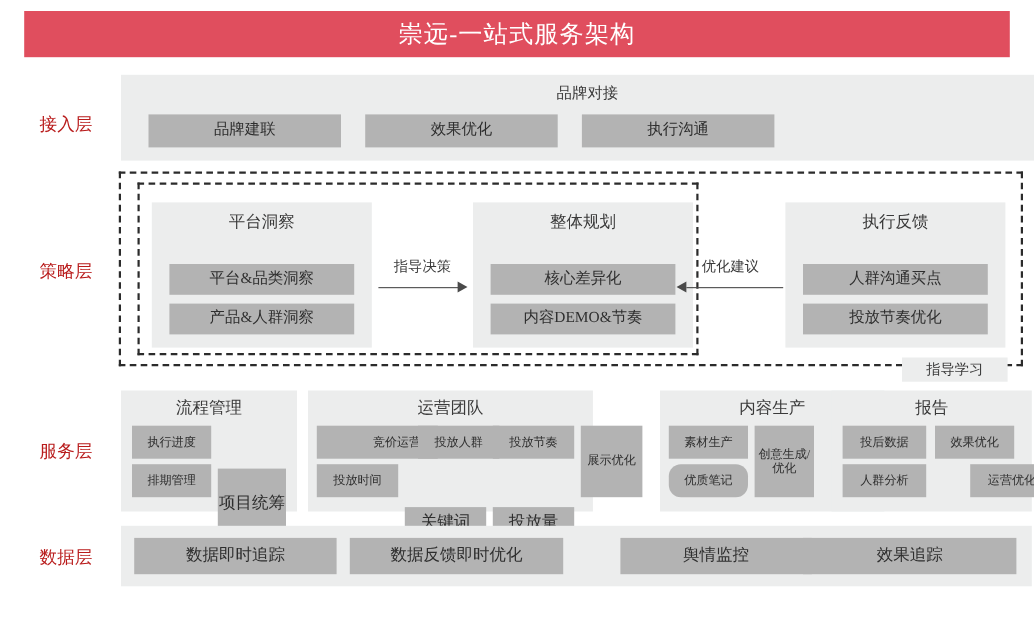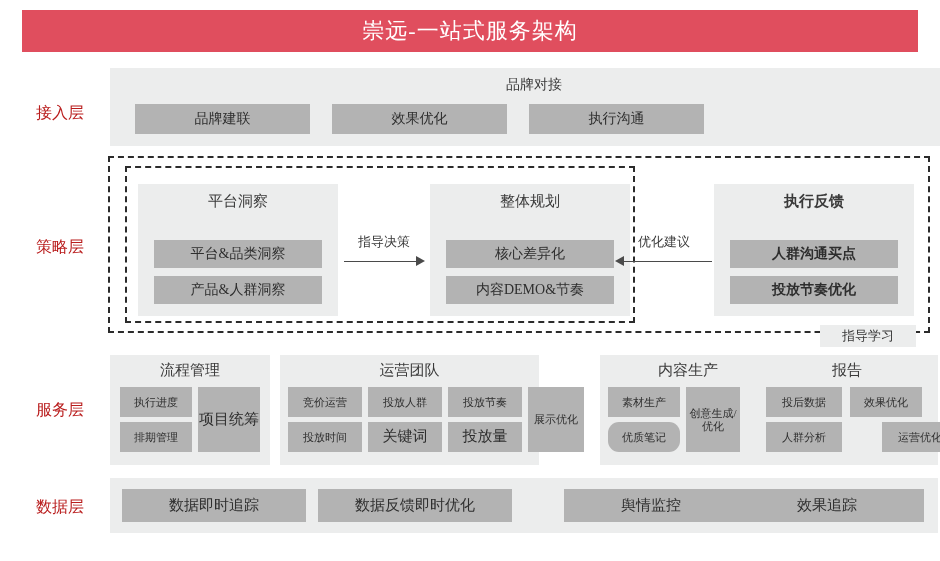--- a/index.html
+++ b/index.html
@@ -69,21 +69,21 @@
   #guide-learning{
     position:absolute;left:820px;top:325px;width:96px;height:22px;
     background:#eceded;display:flex;align-items:center;justify-content:center;
     font-size:13px;color:#3a3a3a;
   }
 
   
   .svc-panel{top:355px;height:110px;}
   .svc-title{top:6px;font-size:15px;}
   .svc-box{font-size:11px;}
-  .svc-box-lg{font-size:15px;}
+  .svc-box-lg{font-size:15px;margin-top:39px;}
 
   
   #data-panel{left:110px;top:478px;width:828px;height:55px;}
   .data-box{top:11px;height:33px;font-size:15px;}
 </style>
 </head>
 <body>
 
 <div class="canvas">
 
@@ -121,47 +121,47 @@
     <div class="gbox strat-box" style="top:56px;">核心差异化</div>
     <div class="gbox strat-box" style="top:92px;">内容DEMO&amp;节奏</div>
   </div>
 
   <div class="arrow-wrap" style="left:614px;top:233px;width:100px;height:34px;">
     <div class="arrow-label" style="top:0;">优化建议</div>
     <div class="arrow-line" style="left:10px;top:28px;width:88px;"></div>
     <div class="arrow-head head-left" style="left:1px;top:23px;"></div>
   </div>
 
-  <div class="panel strat-panel" style="left:714px;width:200px;font-weight:bold;">
+  <div class="panel strat-panel" style="left:714px;width:200px;">
     <div class="panel-title strat-title">执行反馈</div>
     <div class="gbox strat-box" style="top:56px;">人群沟通买点</div>
     <div class="gbox strat-box" style="top:92px;">投放节奏优化</div>
   </div>
 
   <div id="guide-learning">指导学习</div>
 
   <div class="panel svc-panel" style="left:110px;width:160px;">
     <div class="panel-title svc-title">流程管理</div>
     <div class="gbox svc-box" style="left:10px;top:32px;width:72px;height:30px;">执行进度</div>
     <div class="gbox svc-box" style="left:10px;top:67px;width:72px;height:30px;">排期管理</div>
     <div class="gbox svc-box-lg" style="left:88px;top:32px;width:62px;height:65px;">项目统筹</div>
   </div>
 
   <div class="panel svc-panel" style="left:280px;width:259px;">
     <div class="panel-title svc-title">运营团队</div>
-    <div class="gbox svc-box" style="left:8px;top:32px;width:74px;height:30px;">竞价运营</div>
-    <div class="gbox svc-box" style="left:88px;top:32px;width:74px;height:30px;">投放人群</div>
+    <div class="gbox svc-box" style="left:8px;top:32px;width:74px;height:30px;padding-left:36px;">竞价运营</div>
+    <div class="gbox svc-box" style="left:100px;top:32px;width:74px;height:30px;">投放人群</div>
     <div class="gbox svc-box" style="left:168px;top:32px;width:74px;height:30px;">投放节奏</div>
     <div class="gbox svc-box" style="left:8px;top:67px;width:74px;height:30px;">投放时间</div>
     <div class="gbox svc-box-lg" style="left:88px;top:67px;width:74px;height:30px;">关键词</div>
     <div class="gbox svc-box-lg" style="left:168px;top:67px;width:74px;height:30px;">投放量</div>
     <div class="gbox svc-box" style="left:248px;top:32px;width:56px;height:65px;">展示优化</div>
   </div>
 
-  <div class="panel svc-panel" style="left:600px;width:176px;">
+  <div class="panel svc-panel" style="left:600px;width:176px;padding-left:28px;">
     <div class="panel-title svc-title">内容生产</div>
     <div class="gbox svc-box" style="left:8px;top:32px;width:72px;height:30px;">素材生产</div>
     <div class="gbox svc-box" style="left:8px;top:67px;width:72px;height:30px;border-radius:11px;">优质笔记</div>
     <div class="gbox svc-box" style="left:86px;top:32px;width:54px;height:65px;">创意生成/优化</div>
   </div>
 
   <div class="panel svc-panel" style="left:756px;width:182px;">
     <div class="panel-title svc-title">报告</div>
     <div class="gbox svc-box" style="left:10px;top:32px;width:76px;height:30px;">投后数据</div>
     <div class="gbox svc-box" style="left:94px;top:32px;width:72px;height:30px;">效果优化</div>

